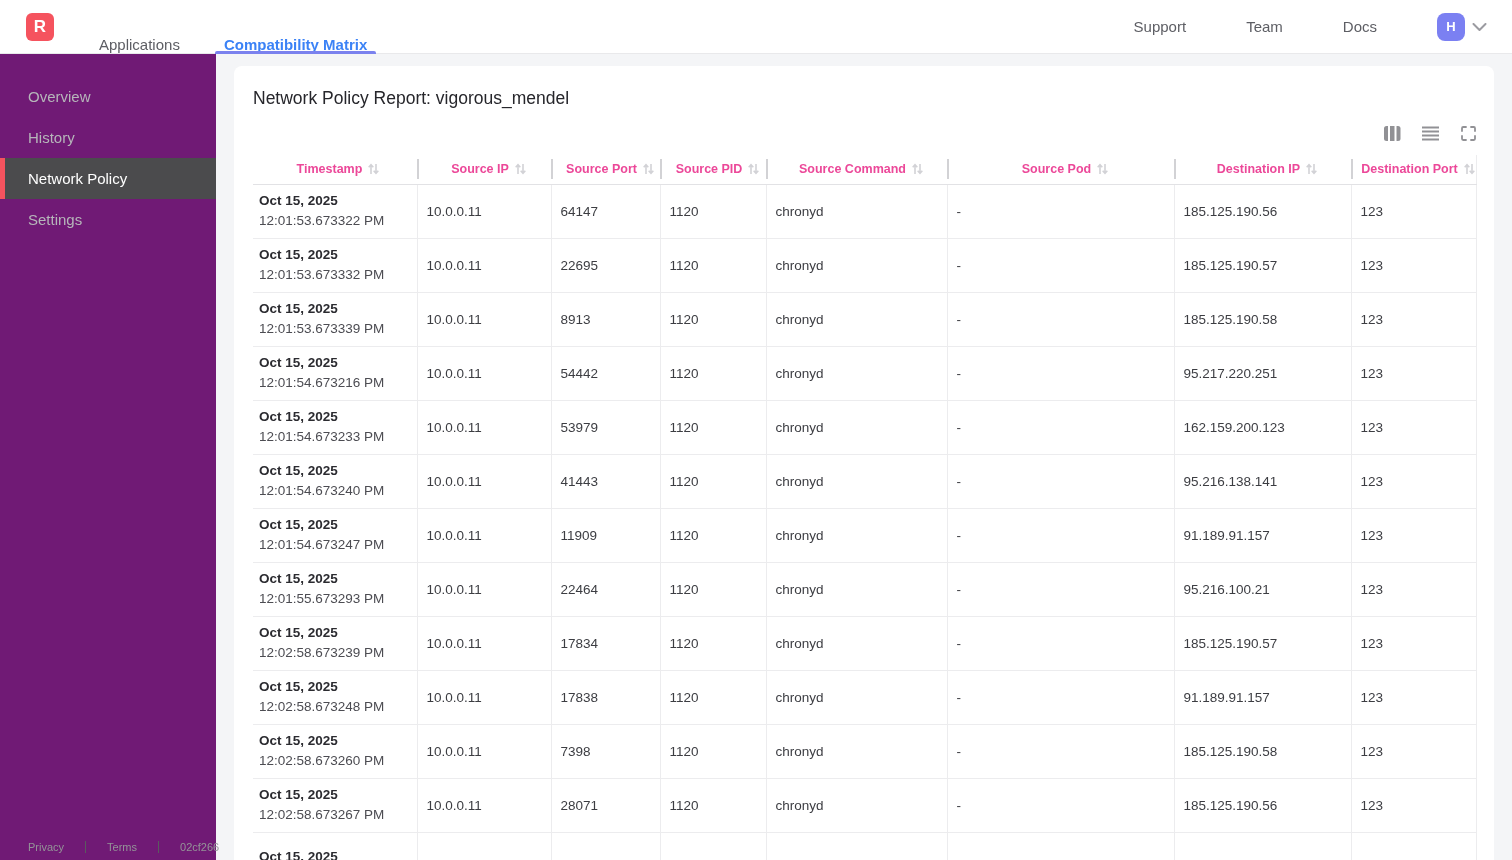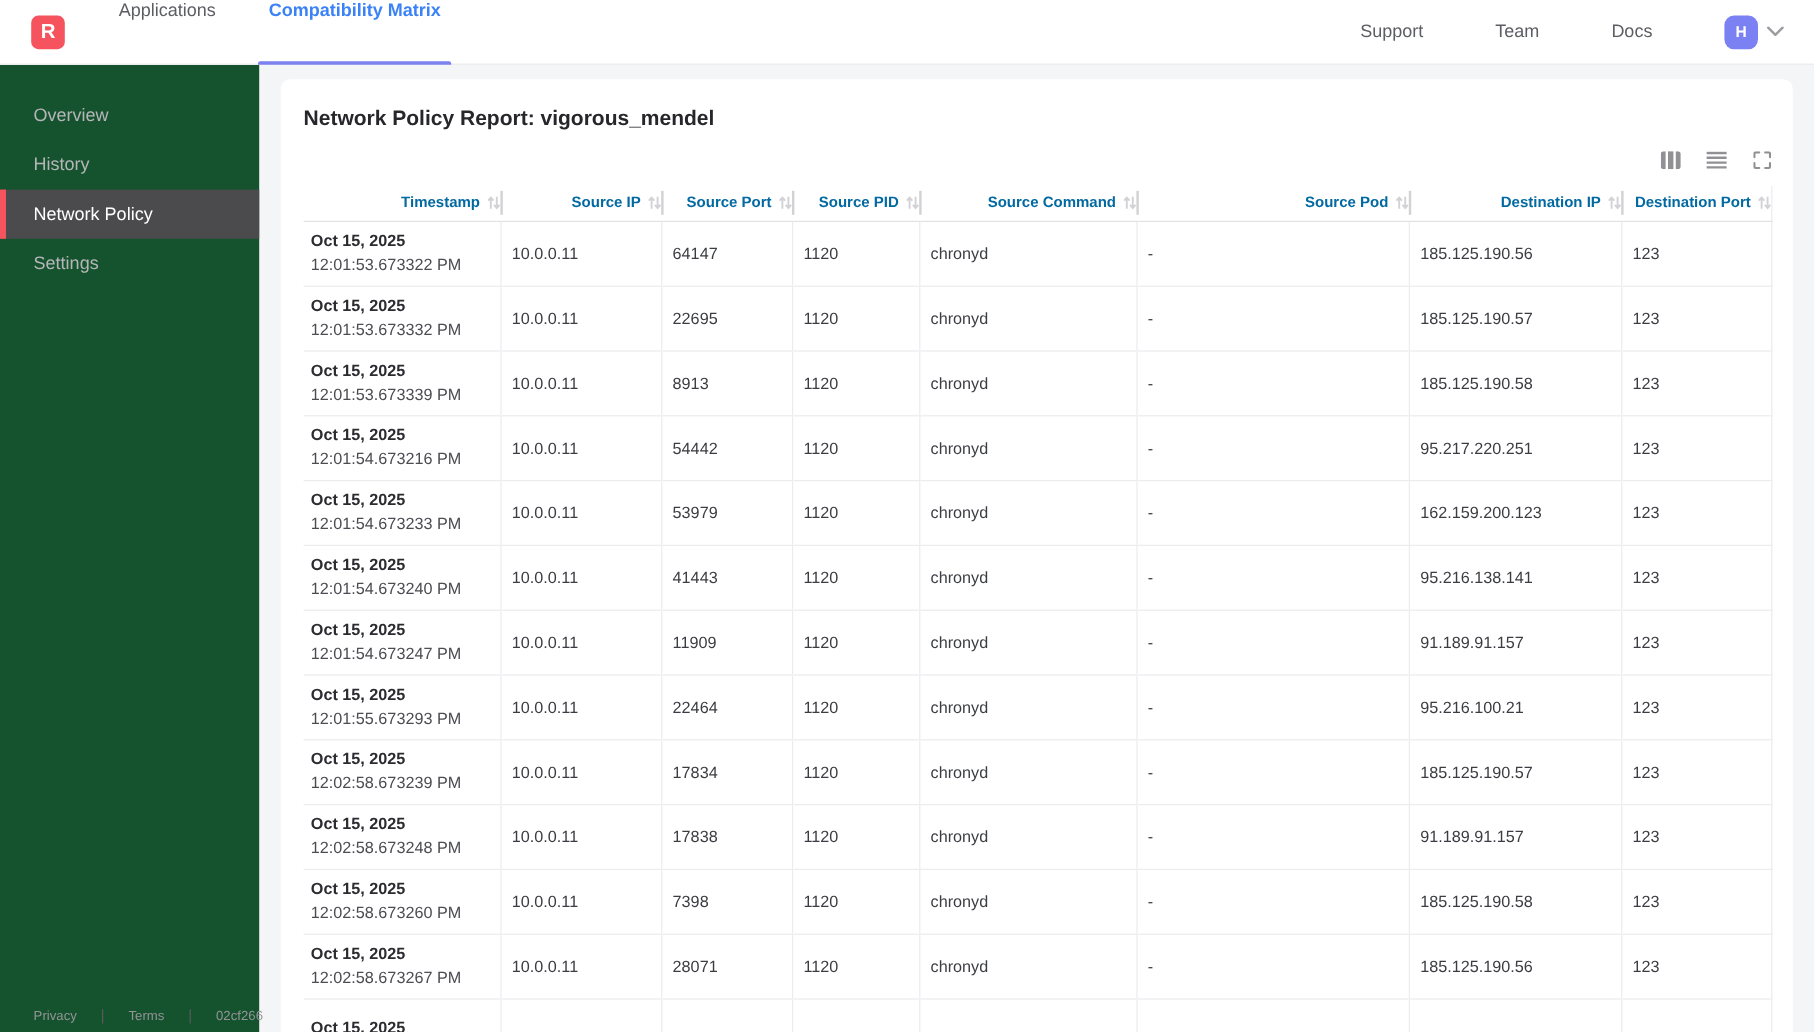--- a/index.html
+++ b/index.html
@@ -6,55 +6,55 @@
   html,body { width:1512px; height:860px; overflow:hidden; background:#f4f5f7;
               font-family:"Liberation Sans", sans-serif; }
 
   
   .topbar { height:54px; background:#ffffff; display:flex; align-items:stretch;
             border-bottom:1px solid #e9e9eb; position:relative; z-index:5; }
   .logo { width:28px; height:28px; border-radius:6px; background:#f5535e; color:#fff;
           font-weight:700; font-size:17px; display:flex; align-items:center; justify-content:center;
           align-self:center; margin-left:26px; }
   .tabs { display:flex; align-items:stretch; margin-left:36px; }
-  .tab { display:flex; align-items:flex-start; padding:0 9px; font-size:15px; color:#5d5e64;
+  .tab { display:flex; align-items:flex-end; padding:0 9px; font-size:15px; color:#5d5e64;
          position:relative; cursor:pointer; }
   .tab + .tab { margin-left:26px; }
   .tab.active { color:#3b82f6; font-weight:700; }
   .tab.active::after { content:""; position:absolute; left:0; right:0; bottom:-1px; height:3px;
                        background:#7b82ee; border-radius:2px 2px 0 0; }
   .top-right { margin-left:auto; display:flex; align-items:center; gap:60px; padding-right:25px; }
   .top-link { font-size:15px; color:#5d5e64; cursor:pointer; }
   .avatar-wrap { display:flex; align-items:center; gap:7px; cursor:pointer; }
   .avatar { width:28px; height:28px; border-radius:8px; background:#7b80f2; color:#fff;
             font-size:13px; font-weight:700; display:flex; align-items:center; justify-content:center; }
 
   
   .shell { display:flex; height:806px; }
-  .sidebar { width:216px; background:#14532d; position:relative; flex-shrink:0; padding-top:22px; }
+  .sidebar { width:216px; background:#701a75; position:relative; flex-shrink:0; padding-top:22px; }
   .side-item { height:41px; display:flex; align-items:center; padding-left:28px; font-size:15px;
                color:#b6b6ba; cursor:pointer; }
   .side-item.active { background:#4b4b4d; color:#ffffff; border-left:5px solid #f5535e; padding-left:23px; }
   .side-footer { position:absolute; bottom:7px; left:28px; display:flex; align-items:center; gap:21px;
                  font-size:11px; color:#949498; }
   .side-footer .sep { width:1px; height:12px; background:#5a5a5e; }
 
   
   .main { flex:1; background:#f4f5f7; }
   .card { margin:12px 18px 0 18px; background:#ffffff; border-radius:8px;
           padding:22px 17px 0 19px; height:900px; }
-  .report-title { font-size:17.5px; font-weight:700; color:#26262b; }
+  .report-title { font-size:17.5px; font-weight:400; color:#26262b; }
   .toolbar { display:flex; justify-content:flex-end; align-items:center; gap:20px; margin-top:14px;
              height:20px; }
   .icon-btn { width:18px; height:18px; display:flex; align-items:center; justify-content:center;
               cursor:pointer; color:#919195; }
 
   
   table { width:100%; border-collapse:collapse; table-layout:fixed; margin-top:12px; }
-  th { text-align:right; font-size:12.5px; font-weight:700; color:#0369a1; padding:6px 0 8px 9px;
+  th { text-align:center; font-size:12.5px; font-weight:700; color:#ec4899; padding:6px 0 8px 9px;
        position:relative; border-bottom:1px solid #e2e2e5; cursor:pointer; white-space:nowrap; }
   th:first-child { padding-left:6px; }
   th:not(:first-child)::before { content:""; position:absolute; left:0; top:50%; transform:translateY(-50%);
        width:2px; height:20px; background:#d2d2d5; }
   th .hlabel { vertical-align:middle; }
   th svg { vertical-align:middle; margin-left:6px; }
   td { height:54px; padding-left:9px; font-size:13.5px; color:#3c3d42; vertical-align:middle;
        border-bottom:1px solid #ececee; white-space:nowrap; overflow:hidden; }
   td:first-child { padding-left:6px; }
   td:not(:first-child) { border-left:1px solid #ececee; }

